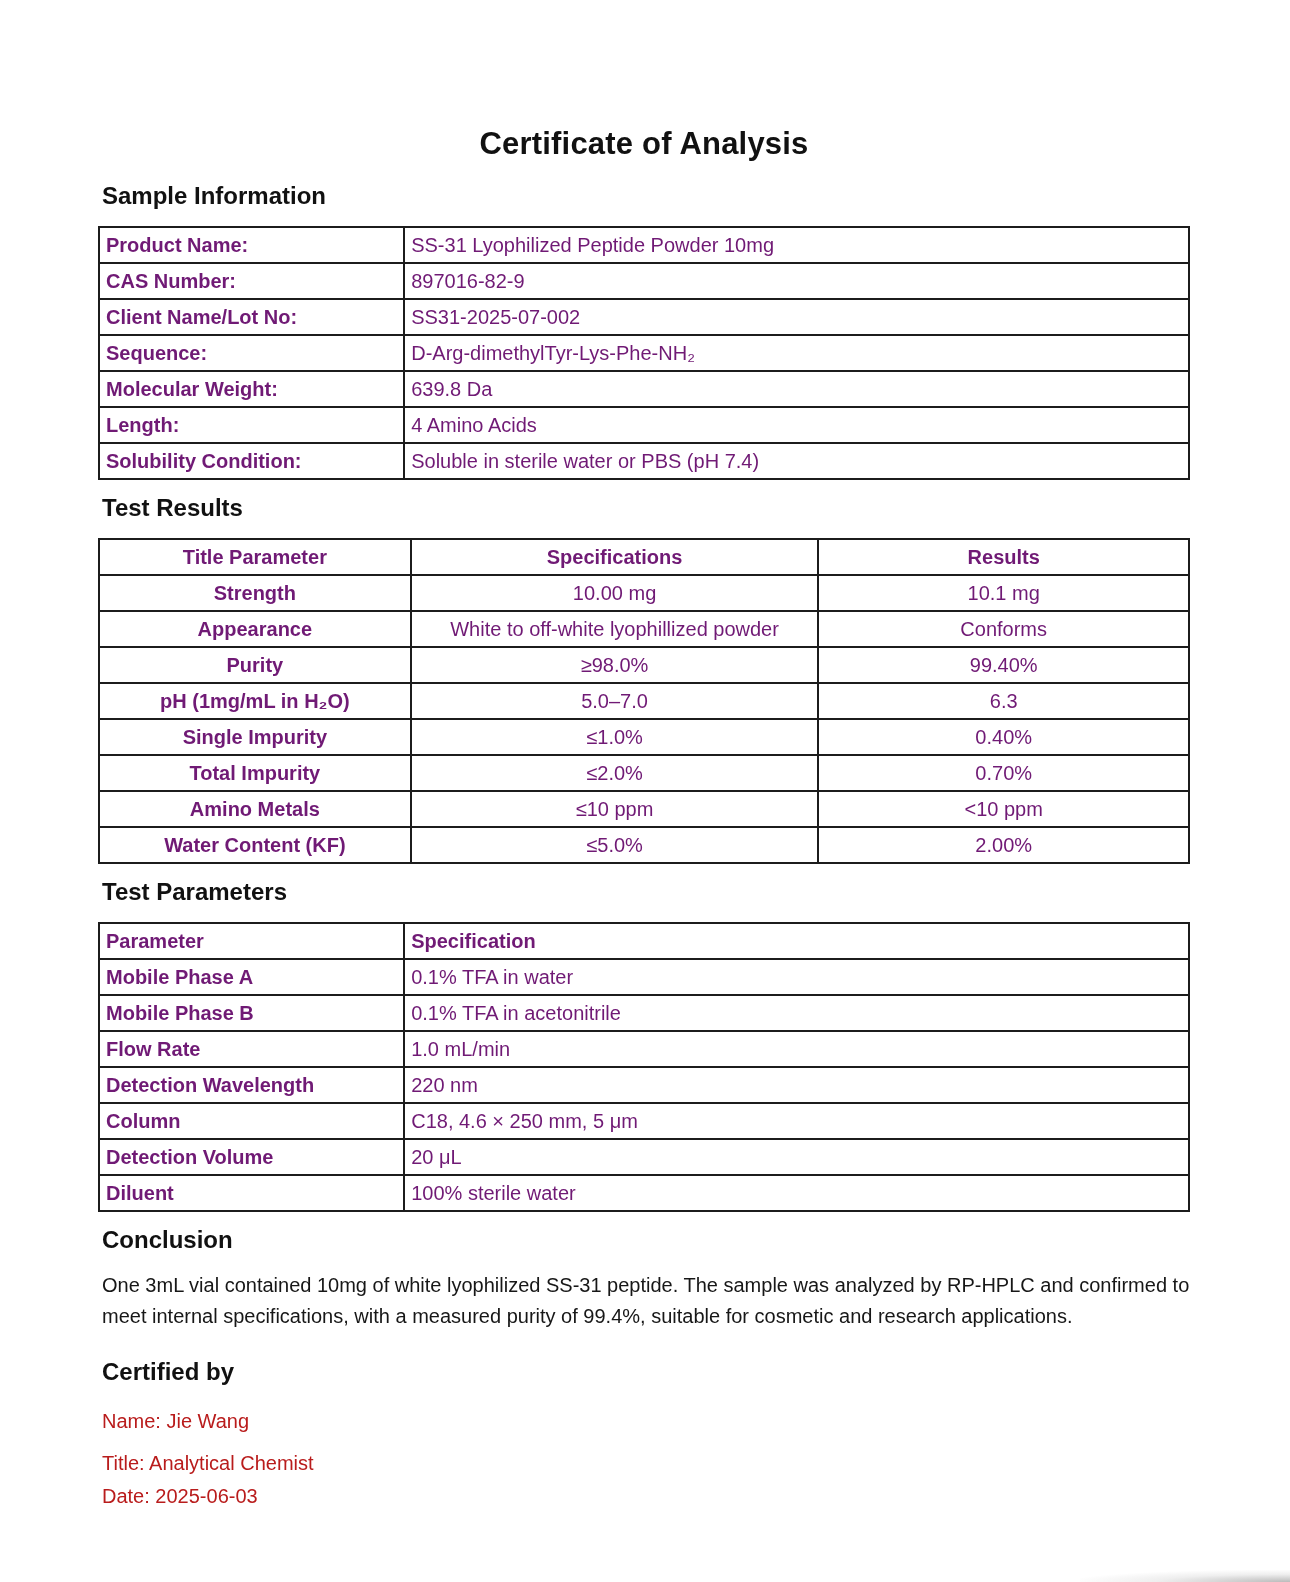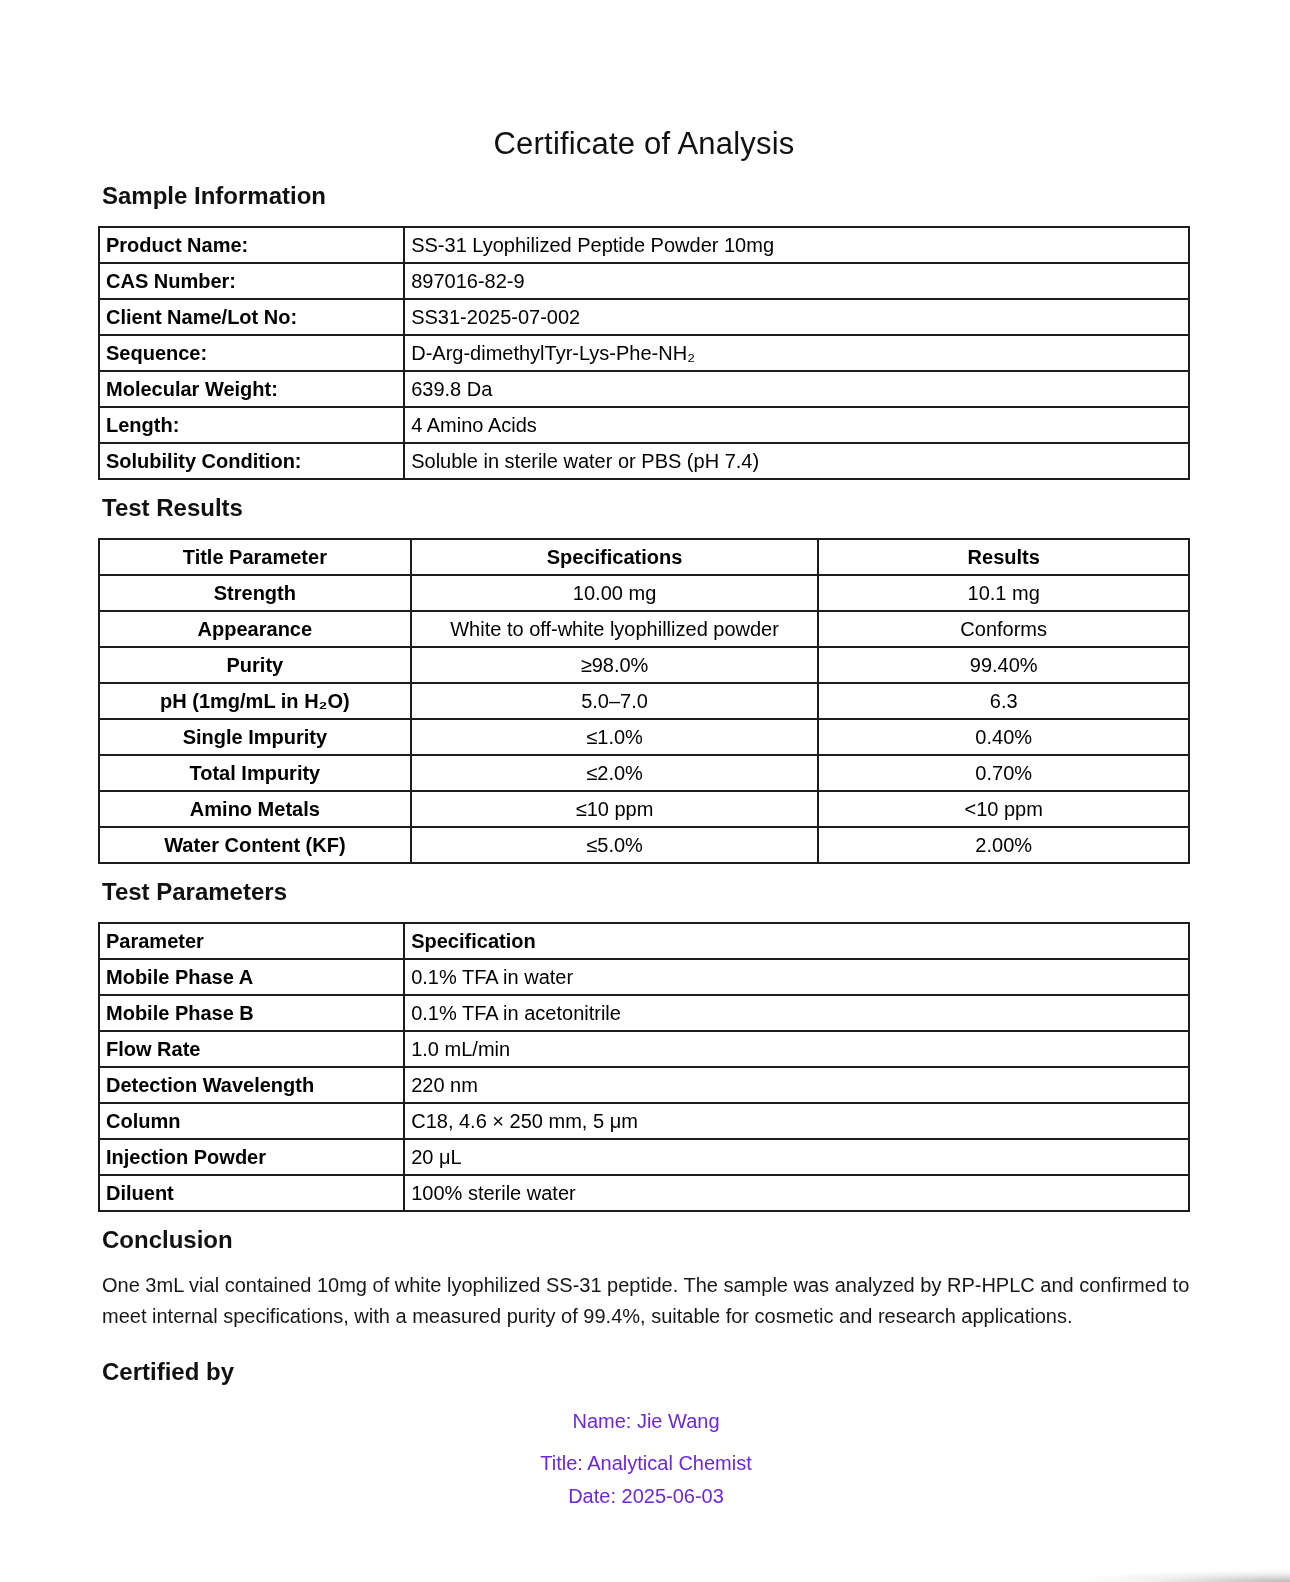--- a/index.html
+++ b/index.html
@@ -13,21 +13,21 @@
     height: 1582px;
     background: #ffffff;
     font-family: "Liberation Sans", sans-serif;
     color: #111111;
     box-sizing: border-box;
     padding: 126px 100px 0 98px;
     overflow: hidden;
   }
   .doc-title {
     font-size: 31px;
-    font-weight: normal;
+    font-weight: bold;
     text-align: center;
     margin: 0 0 20px 0;
     color: #111111;
     letter-spacing: 0.2px;
   }
   .section-heading {
     font-size: 24px;
     font-weight: bold;
     margin: 14px 0 16px 4px;
     color: #111111;
@@ -36,21 +36,21 @@
     border-collapse: collapse;
     width: 1092px;
     table-layout: fixed;
     margin-bottom: 14px;
   }
   td, th {
     border: 2px solid #1c1c1c;
     font-size: 20px;
     height: 32px;
     padding: 1px 6px;
-    color: #000000;
+    color: #701a75;
     overflow: hidden;
     white-space: nowrap;
   }
   
   .kv-table td { text-align: left; }
   .kv-table .cell-label { font-weight: bold; }
   .kv-table col.c-label { width: 28%; }
   .kv-table col.c-value { width: 72%; }
   
   .results-table th {
@@ -70,22 +70,21 @@
   .conclusion-text {
     font-size: 20px;
     line-height: 31px;
     margin: 2px 0 26px 4px;
     max-width: 1092px;
     color: #171717;
   }
   .cert-line {
     font-size: 20px;
     margin: 0 0 0 4px;
-    color: #6d28d9;
-    text-align: center;
+    color: #b91c1c;
   }
   .cert-name  { margin-top: 24px; margin-bottom: 19px; }
   .cert-title { margin-bottom: 10px; }
   .cert-date  { margin-bottom: 0; }
   .corner-shade {
     position: absolute;
     right: 0;
     bottom: 0;
     width: 210px;
     height: 12px;
@@ -223,21 +222,21 @@
       </tr>
       <tr>
         <td class="cell-label">Detection Wavelength</td>
         <td class="cell-value">220 nm</td>
       </tr>
       <tr>
         <td class="cell-label">Column</td>
         <td class="cell-value">C18, 4.6 × 250 mm, 5 μm</td>
       </tr>
       <tr>
-        <td class="cell-label">Injection Powder</td>
+        <td class="cell-label">Detection Volume</td>
         <td class="cell-value">20 μL</td>
       </tr>
       <tr>
         <td class="cell-label">Diluent</td>
         <td class="cell-value">100% sterile water</td>
       </tr>
     </tbody>
   </table>
 
   <h2 class="section-heading">Conclusion</h2>

